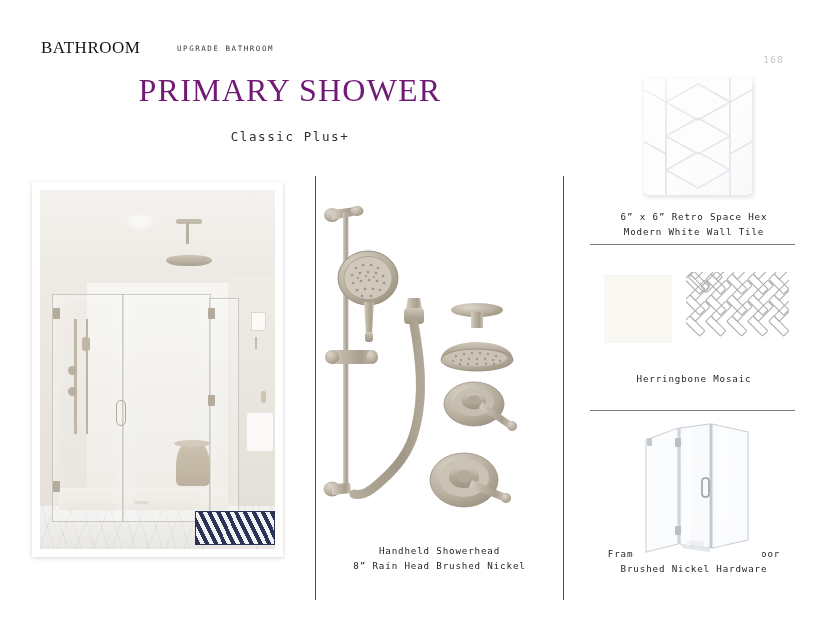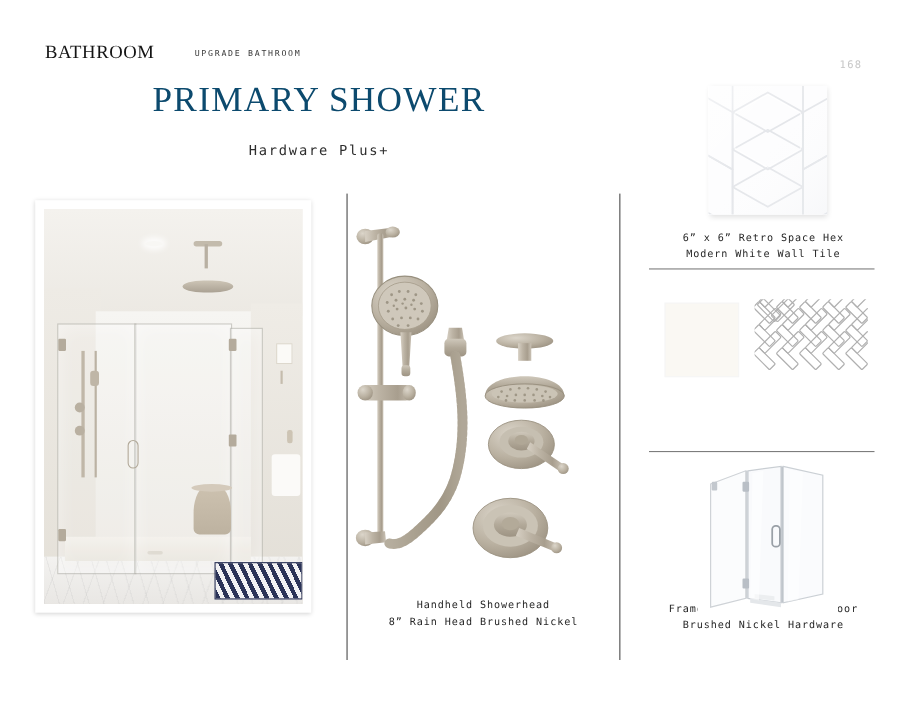--- a/index.html
+++ b/index.html
@@ -64,21 +64,21 @@
     position: absolute;
     left: 0;
     top: 72px;
     width: 580px;
     text-align: center;
   }
   .main-title {
     font-family: "Liberation Serif", serif;
     font-size: 32px;
     letter-spacing: 1.2px;
-    color: #0c4a6e;
+    color: #701a75;
     line-height: 1.15;
     font-weight: 400;
   }
   .subtitle {
     margin-top: 20px;
     font-family: "DejaVu Sans Mono", monospace;
     font-size: 12.5px;
     letter-spacing: 1.6px;
     color: #2e2e2e;
   }
@@ -334,21 +334,21 @@
 <div id="page">
 
   <div class="header">
     <div class="brand">BATHROOM</div>
     <div class="section-label">UPGRADE BATHROOM</div>
     <div class="page-number">168</div>
   </div>
 
   <div class="title-block">
     <div class="main-title">PRIMARY SHOWER</div>
-    <div class="subtitle">Hardware Plus+</div>
+    <div class="subtitle">Classic Plus+</div>
   </div>
 
   <div class="v-divider left"></div>
   <div class="v-divider right"></div>
   <div class="h-divider one"></div>
   <div class="h-divider two"></div>
 
   <div class="photo-frame">
     <div class="photo">
       <div class="ph-ceiling"></div>
@@ -509,20 +509,21 @@
 
     <div class="r-cell c1">
       <div class="r-caption p1">
         <div class="caption">6” x 6” Retro Space Hex</div>
         <div class="caption">Modern White Wall Tile</div>
       </div>
     </div>
 
     <div class="r-cell c2">
       <div class="r-caption p2">
+        <div class="caption">Herringbone Mosaic</div>
       </div>
     </div>
 
     <div class="r-cell c3">
       <div class="r-caption p3">
         <div class="caption">Frameless Glass Shower Door</div>
         <div class="caption">Brushed Nickel Hardware</div>
       </div>
     </div>
   </div>

